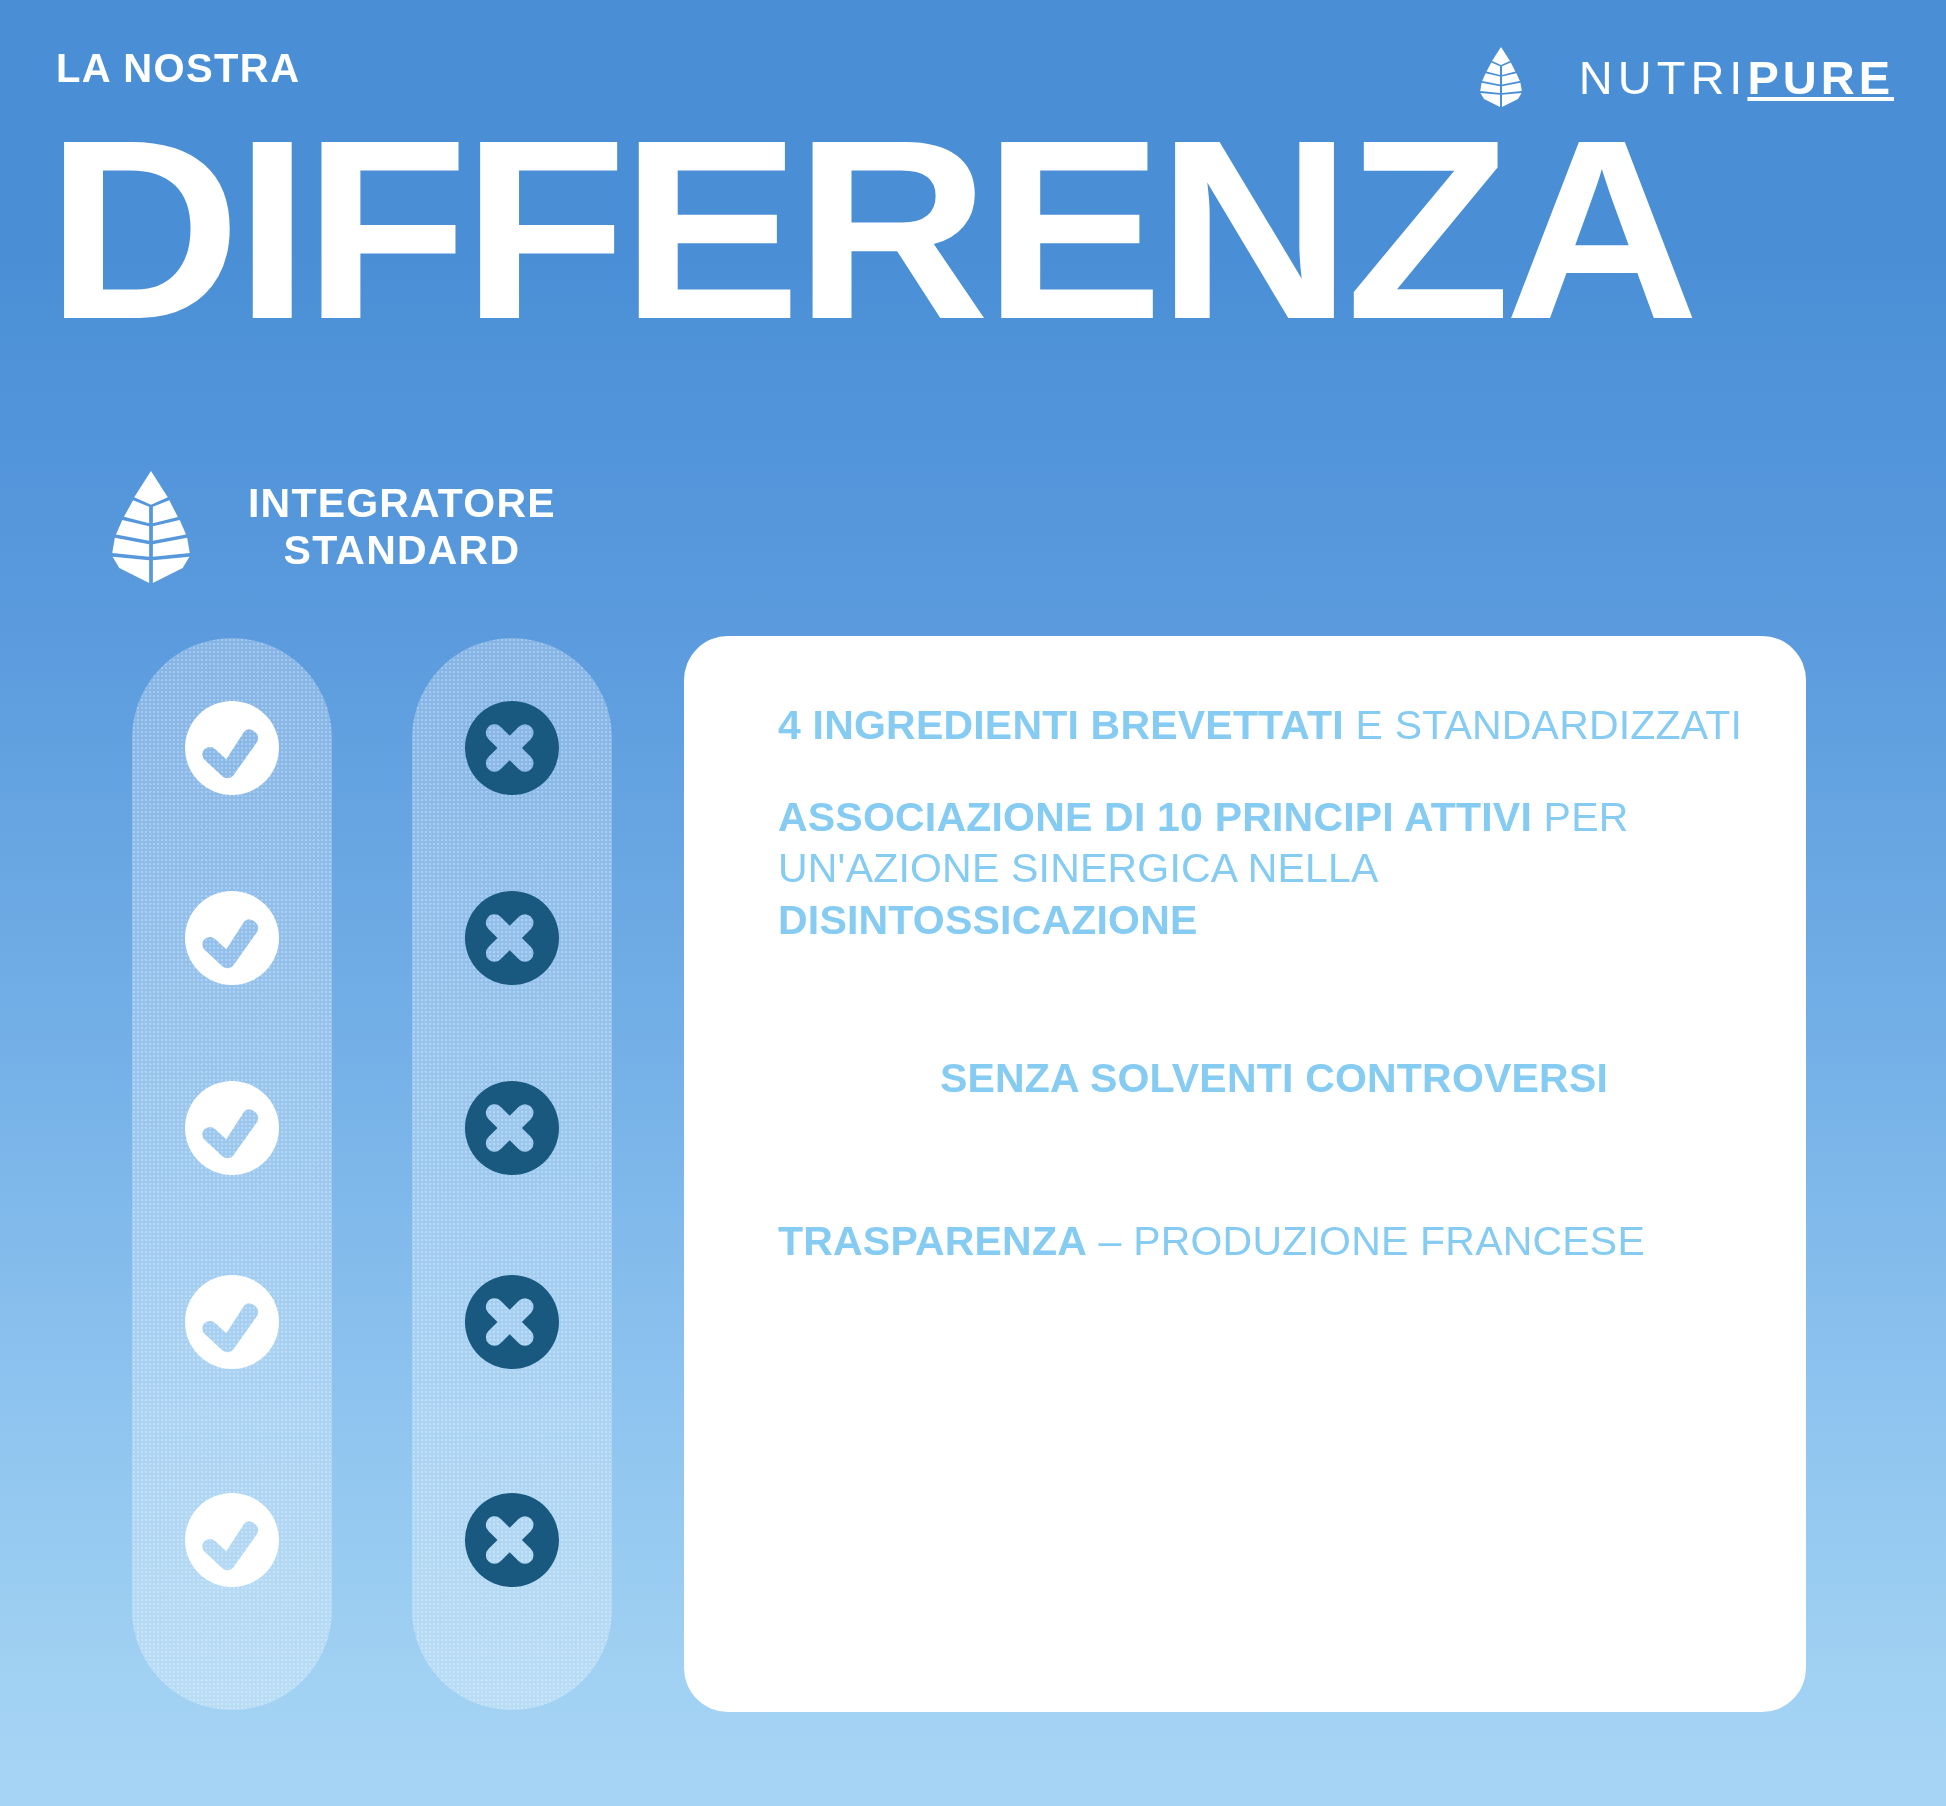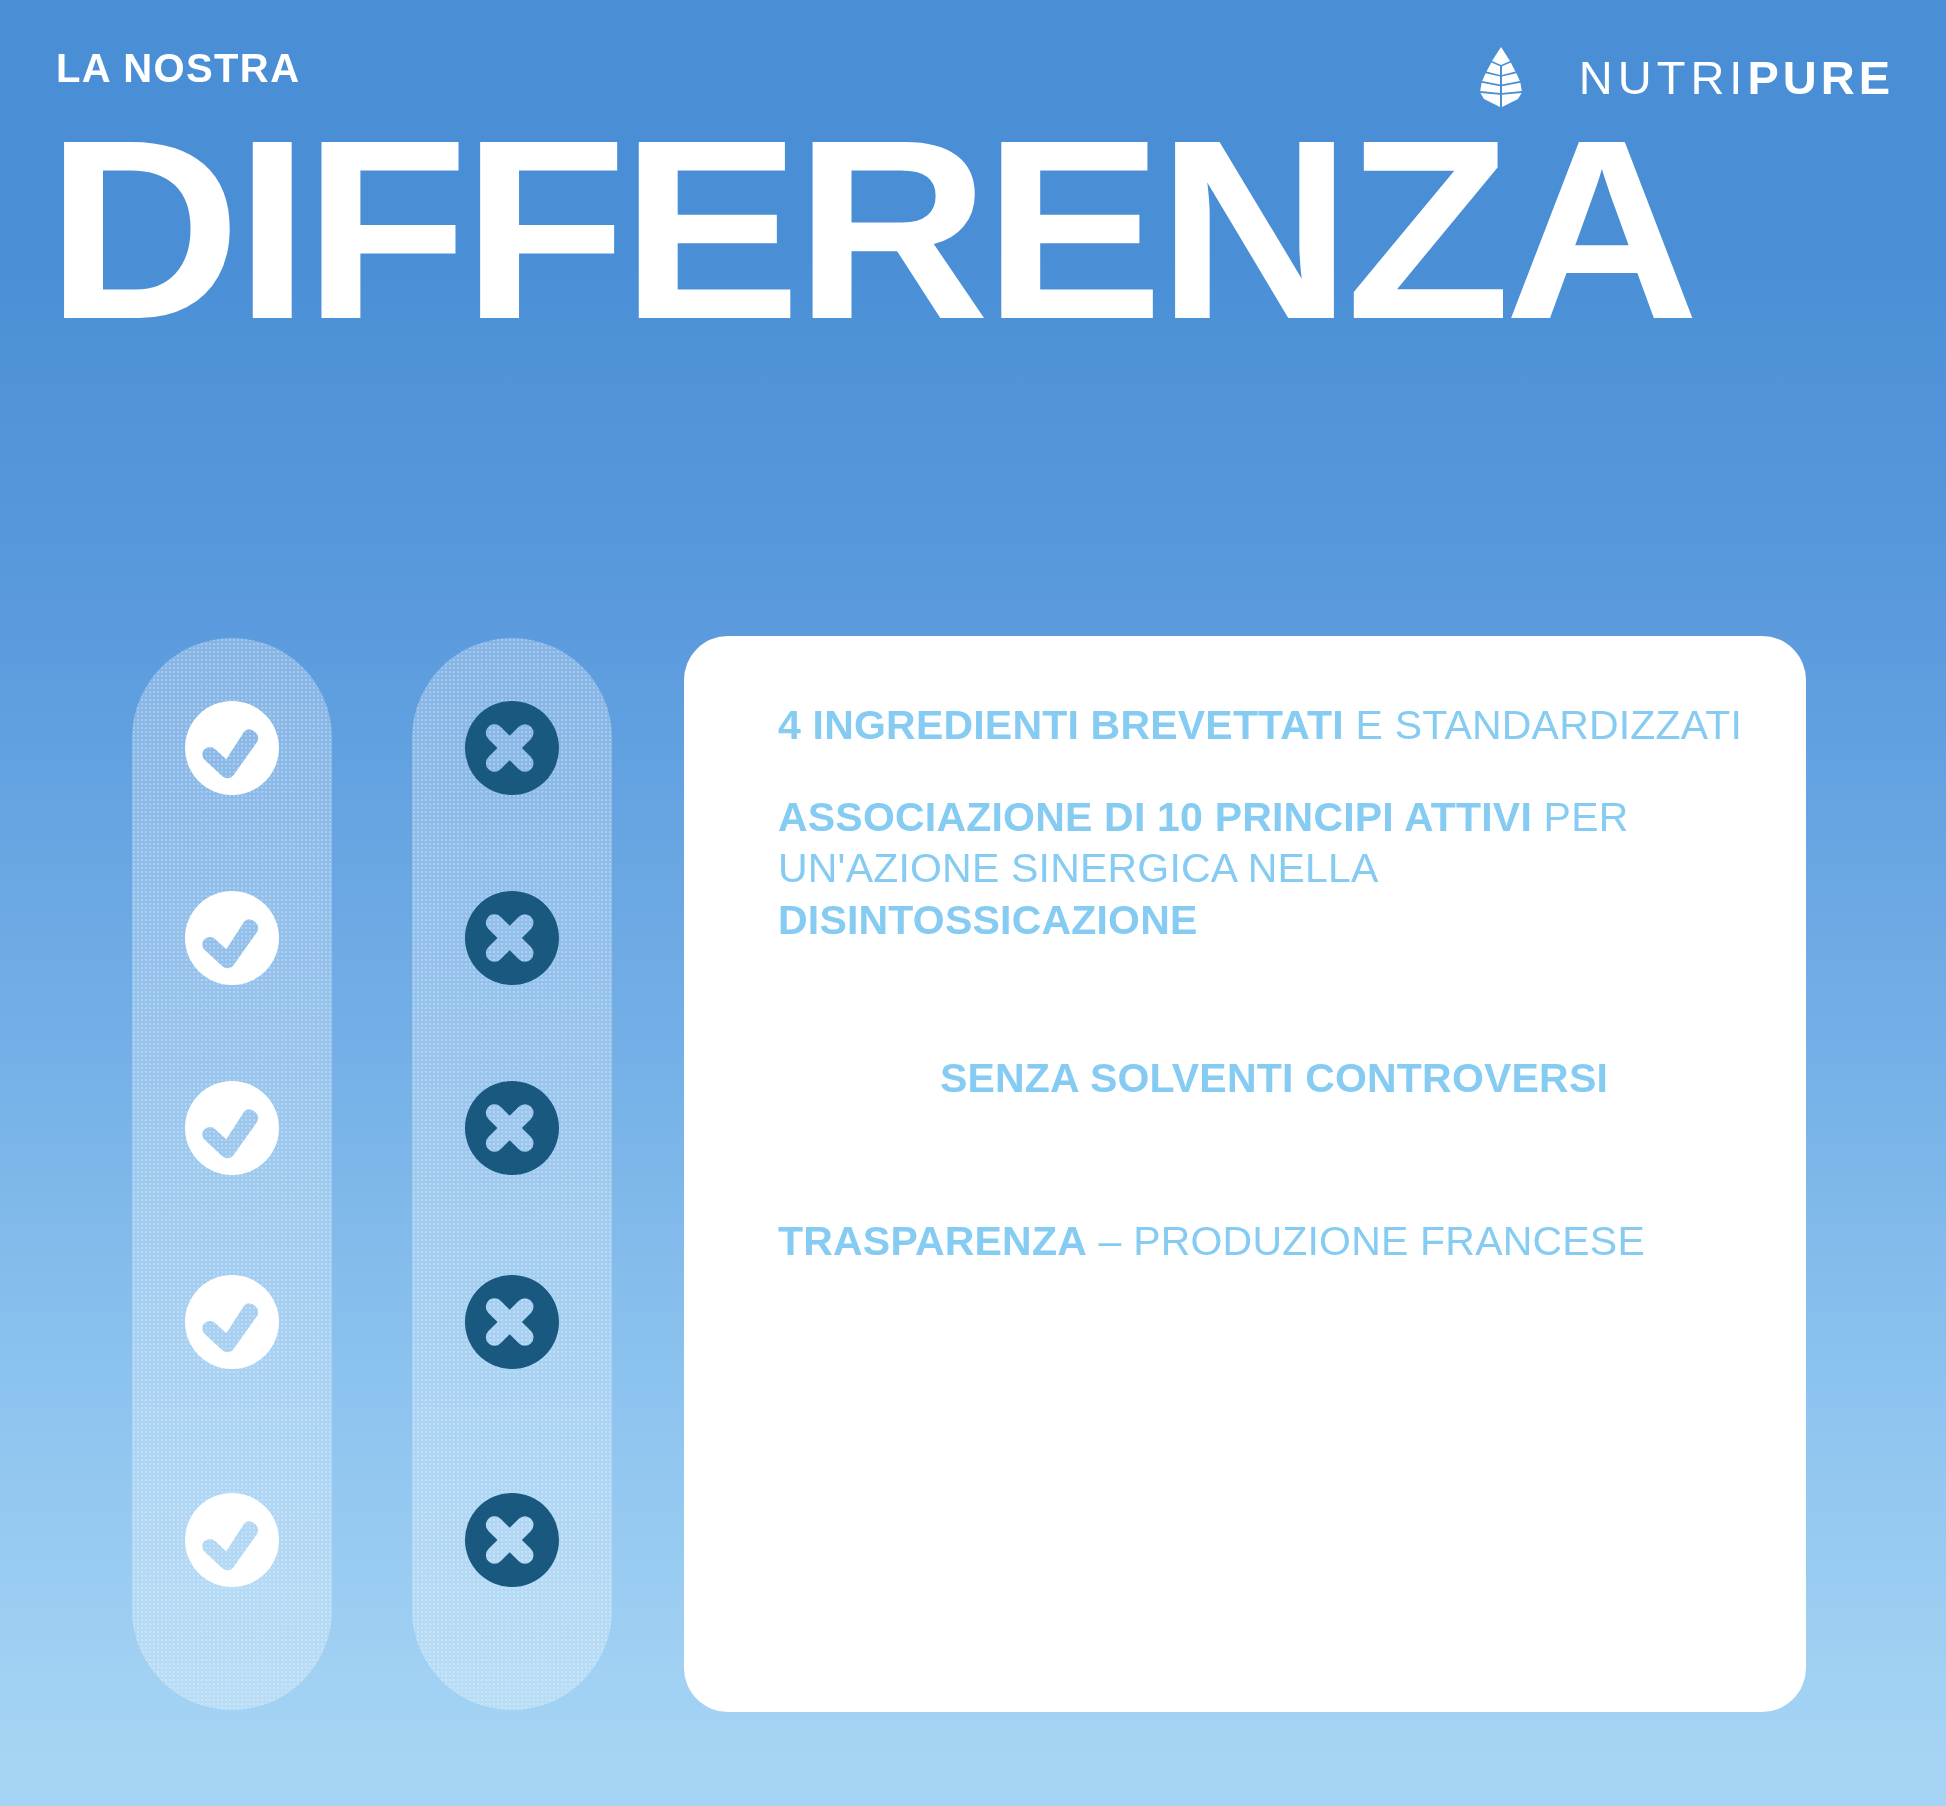--- a/index.html
+++ b/index.html
@@ -53,21 +53,21 @@
     color: #ffffff;
     font-size: 47px;
     line-height: 1;
     letter-spacing: 5px;
     white-space: nowrap;
     display: flex;
     align-items: baseline;
     margin-left: 40px;
   }
   .brand-word .thin { font-weight: 300; }
-  .brand-word .bold { font-weight: bold; letter-spacing: 4px; }
+  .brand-word .bold { font-weight: bold; letter-spacing: 4px; text-decoration: underline; }
 
   .headline {
     position: absolute;
     left: 46px;
     right: 46px;
     top: 104px;
     color: #ffffff;
     font-weight: bold;
     font-size: 256px;
     line-height: 0.98;
@@ -200,20 +200,37 @@
       </g>
     </svg>
     <div class="brand-word">
       <span class="thin">NUTRI</span>
         <span class="bold">PURE</span>
     </div>
   </div>
 
   <div class="headline">DIFFERENZA</div>
 
+  <div class="col-head">
+    <svg class="head-leaf" viewBox="0 0 44 60" aria-hidden="true">
+      <g fill="#ffffff">
+        <path d="M22 0 L31 14 L22 18 L13 14 Z"></path>
+        <path d="M12.4 15.6 L21 19.2 L21 28 L7.5 24.5 Z"></path>
+        <path d="M23 19.2 L31.8 15.6 L36.4 24.6 L23 28 Z"></path>
+        <path d="M6.6 26.2 L21 29.6 L21 37.4 L3.2 34 Z"></path>
+        <path d="M23 29.6 L37.4 26.2 L40.8 34 L23 37.4 Z"></path>
+        <path d="M2.6 35.8 L21 39.2 L21 46 L1.2 44 Z"></path>
+        <path d="M23 39.2 L41.4 35.8 L42.8 44 L23 46 Z"></path>
+        <path d="M1.4 46 L21 47.8 L21 60 L5 52 Z"></path>
+        <path d="M23 47.8 L42.6 46 L39 52 L23 60 Z"></path>
+      </g>
+    </svg>
+    <div class="head-label">INTEGRATORE
+STANDARD</div>
+  </div>
 
   <div class="pill pill-check">
     <div class="marks">
       <svg class="mark" viewBox="0 0 100 100" aria-hidden="true">
         <path fill="#ffffff" fill-rule="evenodd" d="M50 3a47 47 0 100 94 47 47 0 000-94zm23.4 31.3a7.6 7.6 0 00-11-1.1L44.3 61.2 33.1 50.9a7.6 7.6 0 10-10.3 11.2l17.5 16.1a7.6 7.6 0 0011-0.7l22.9-32.2a7.6 7.6 0 00-0.8-11z"></path>
       </svg>
       <svg class="mark" viewBox="0 0 100 100" aria-hidden="true">
         <path fill="#ffffff" fill-rule="evenodd" d="M50 3a47 47 0 100 94 47 47 0 000-94zm23.4 31.3a7.6 7.6 0 00-11-1.1L44.3 61.2 33.1 50.9a7.6 7.6 0 10-10.3 11.2l17.5 16.1a7.6 7.6 0 0011-0.7l22.9-32.2a7.6 7.6 0 00-0.8-11z"></path>
       </svg>
       <svg class="mark" viewBox="0 0 100 100" aria-hidden="true">

